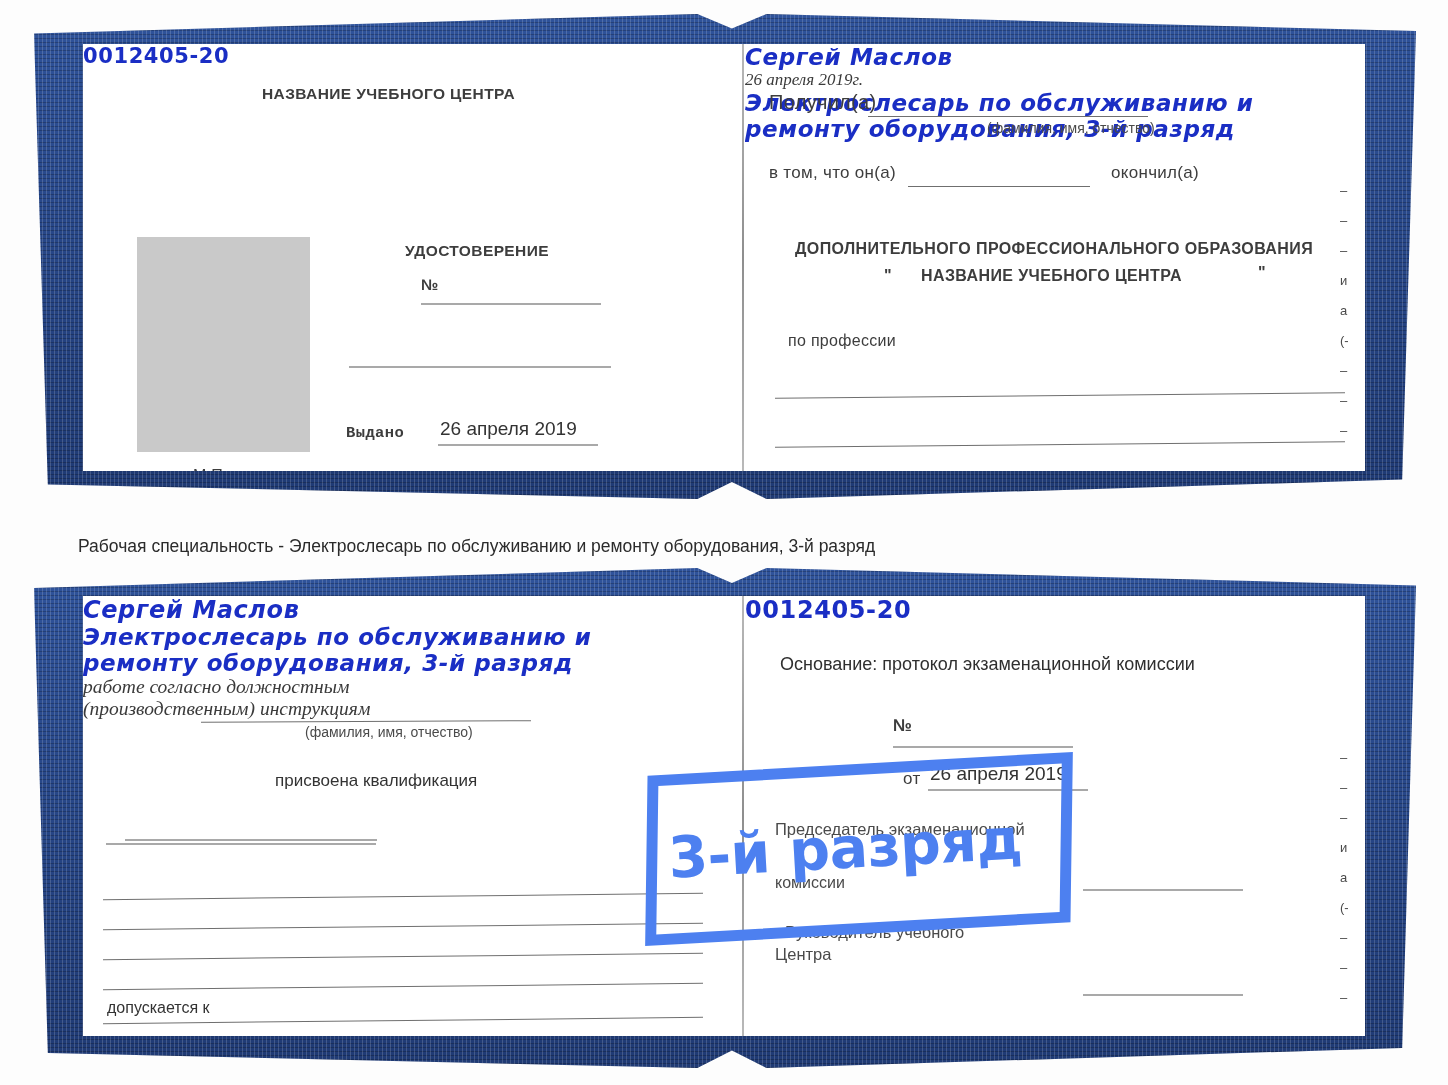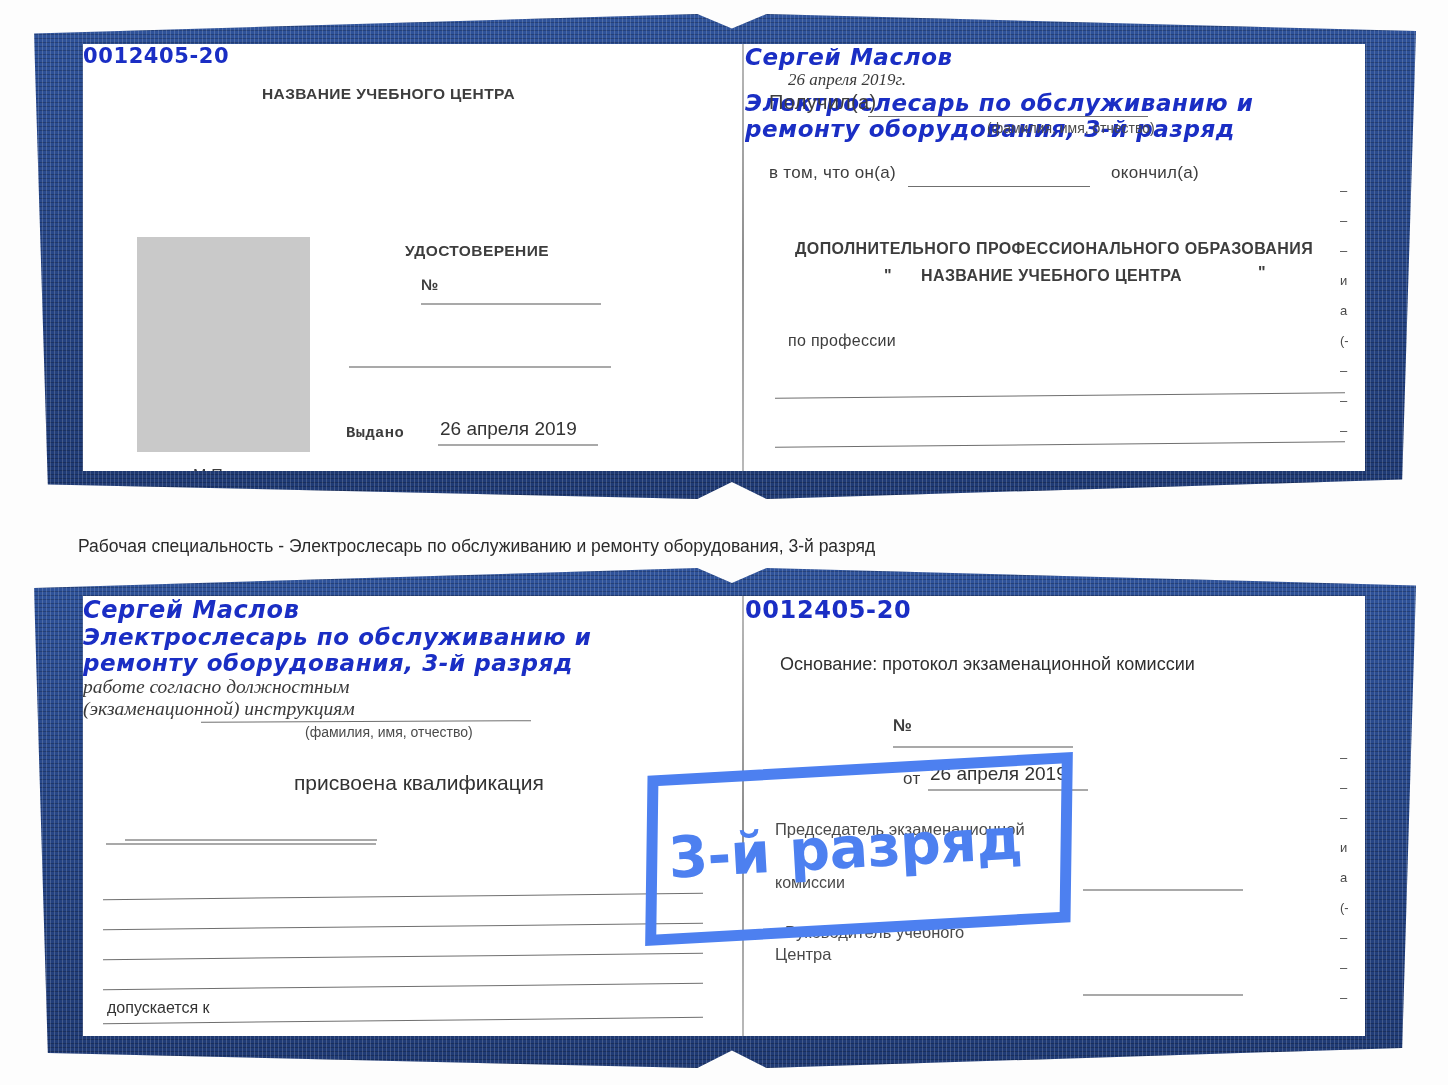--- a/index.html
+++ b/index.html
@@ -113,21 +113,21 @@
     <div class="gutter" style="left:708px;top:30px;height:427px;"></div>
 
     <div class="leaf" style="left:711px;top:30px;width:620px;height:427px;">
 
       <div class="t cap" style="left:24px;top:47px;font-size:20px;">Получил(а)</div>
       <div class="hand" style="left:125px;top:40px;font-style:italic;font-size:23px;">Сергей Маслов</div>
       <div class="rule thin" style="left:123px;top:72px;width:280px;"></div>
       <div class="t tiny" style="left:242px;top:76px;">(фамилия, имя, отчество)</div>
 
       <div class="t cap" style="left:24px;top:119px;font-size:17px;">в том, что он(а)</div>
-      <div class="ital" style="left:165px;top:117px;padding-left:43px;">26 апреля 2019г.</div>
+      <div class="ital" style="left:165px;top:117px;">26 апреля 2019г.</div>
       <div class="rule thin" style="left:163px;top:142px;width:182px;"></div>
       <div class="t cap" style="left:366px;top:119px;font-size:17px;">окончил(а)</div>
 
       <div class="t cap-b" style="left:50px;top:196px;font-size:16px;">ДОПОЛНИТЕЛЬНОГО ПРОФЕССИОНАЛЬНОГО ОБРАЗОВАНИЯ</div>
       <div class="t cap-b" style="left:139px;top:223px;font-size:16px;">"</div>
       <div class="t cap-b" style="left:176px;top:223px;font-size:16px;">НАЗВАНИЕ УЧЕБНОГО ЦЕНТРА</div>
       <div class="t cap-b" style="left:513px;top:220px;font-size:16px;">"</div>
 
       <div class="t cap" style="left:43px;top:288px;font-size:16px;">по профессии</div>
 
@@ -159,37 +159,37 @@
 
     <div class="spread" style="left:49px;top:28px;width:1282px;height:440px;"></div>
 
     <div class="leaf" style="left:49px;top:28px;width:630px;height:440px;">
 
 
       <div class="hand" style="left:118px;top:90px;font-style:italic;font-size:24px;">Сергей Маслов</div>
       <div class="rule thin" style="left:118px;top:125px;width:330px;transform:rotate(-0.3deg);"></div>
       <div class="t tiny" style="left:222px;top:128px;">(фамилия, имя, отчество)</div>
 
-      <div class="t" style="left:192px;top:175px;font-size:21px;color:#333;margin-left:19px;">присвоена квалификация</div>
+      <div class="t" style="left:192px;top:175px;font-size:17px;color:#333;">присвоена квалификация</div>
 
       <div class="hand" style="left:45px;top:203px;font-style:italic;font-size:23px;">Электрослесарь по обслуживанию и</div>
       <div class="rule" style="left:42px;top:243px;width:252px;"></div>
       <div class="rule" style="left:23px;top:247px;width:270px;"></div>
 
       <div class="hand" style="left:40px;top:258px;font-style:italic;font-size:23px;">ремонту оборудования, 3-й разряд</div>
 
       <div class="rule thin" style="left:20px;top:300px;width:600px;transform:rotate(-0.6deg);"></div>
       <div class="rule thin" style="left:20px;top:330px;width:600px;transform:rotate(-0.6deg);"></div>
       <div class="rule thin" style="left:20px;top:360px;width:600px;transform:rotate(-0.6deg);"></div>
       <div class="rule thin" style="left:20px;top:390px;width:600px;transform:rotate(-0.6deg);"></div>
 
       <div class="t" style="left:24px;top:403px;font-size:16px;color:#333;">допускается к</div>
       <div class="ital-lg" style="left:152px;top:400px;">работе согласно должностным</div>
       <div class="rule thin" style="left:20px;top:424px;width:600px;transform:rotate(-0.6deg);"></div>
-      <div class="ital-lg" style="left:24px;top:424px;">(экзаменационной) инструкциям</div>
+      <div class="ital-lg" style="left:24px;top:424px;">(производственным) инструкциям</div>
 
     </div>
 
     <div class="gutter" style="left:708px;top:28px;height:440px;"></div>
 
     <div class="leaf" style="left:711px;top:28px;width:620px;height:440px;">
 
       <div class="t" style="left:35px;top:58px;font-size:18px;color:#2f2f2f;">Основание: протокол экзаменационной комиссии</div>
 
       <div class="t cap-b" style="left:148px;top:120px;font-size:17px;">№</div>

